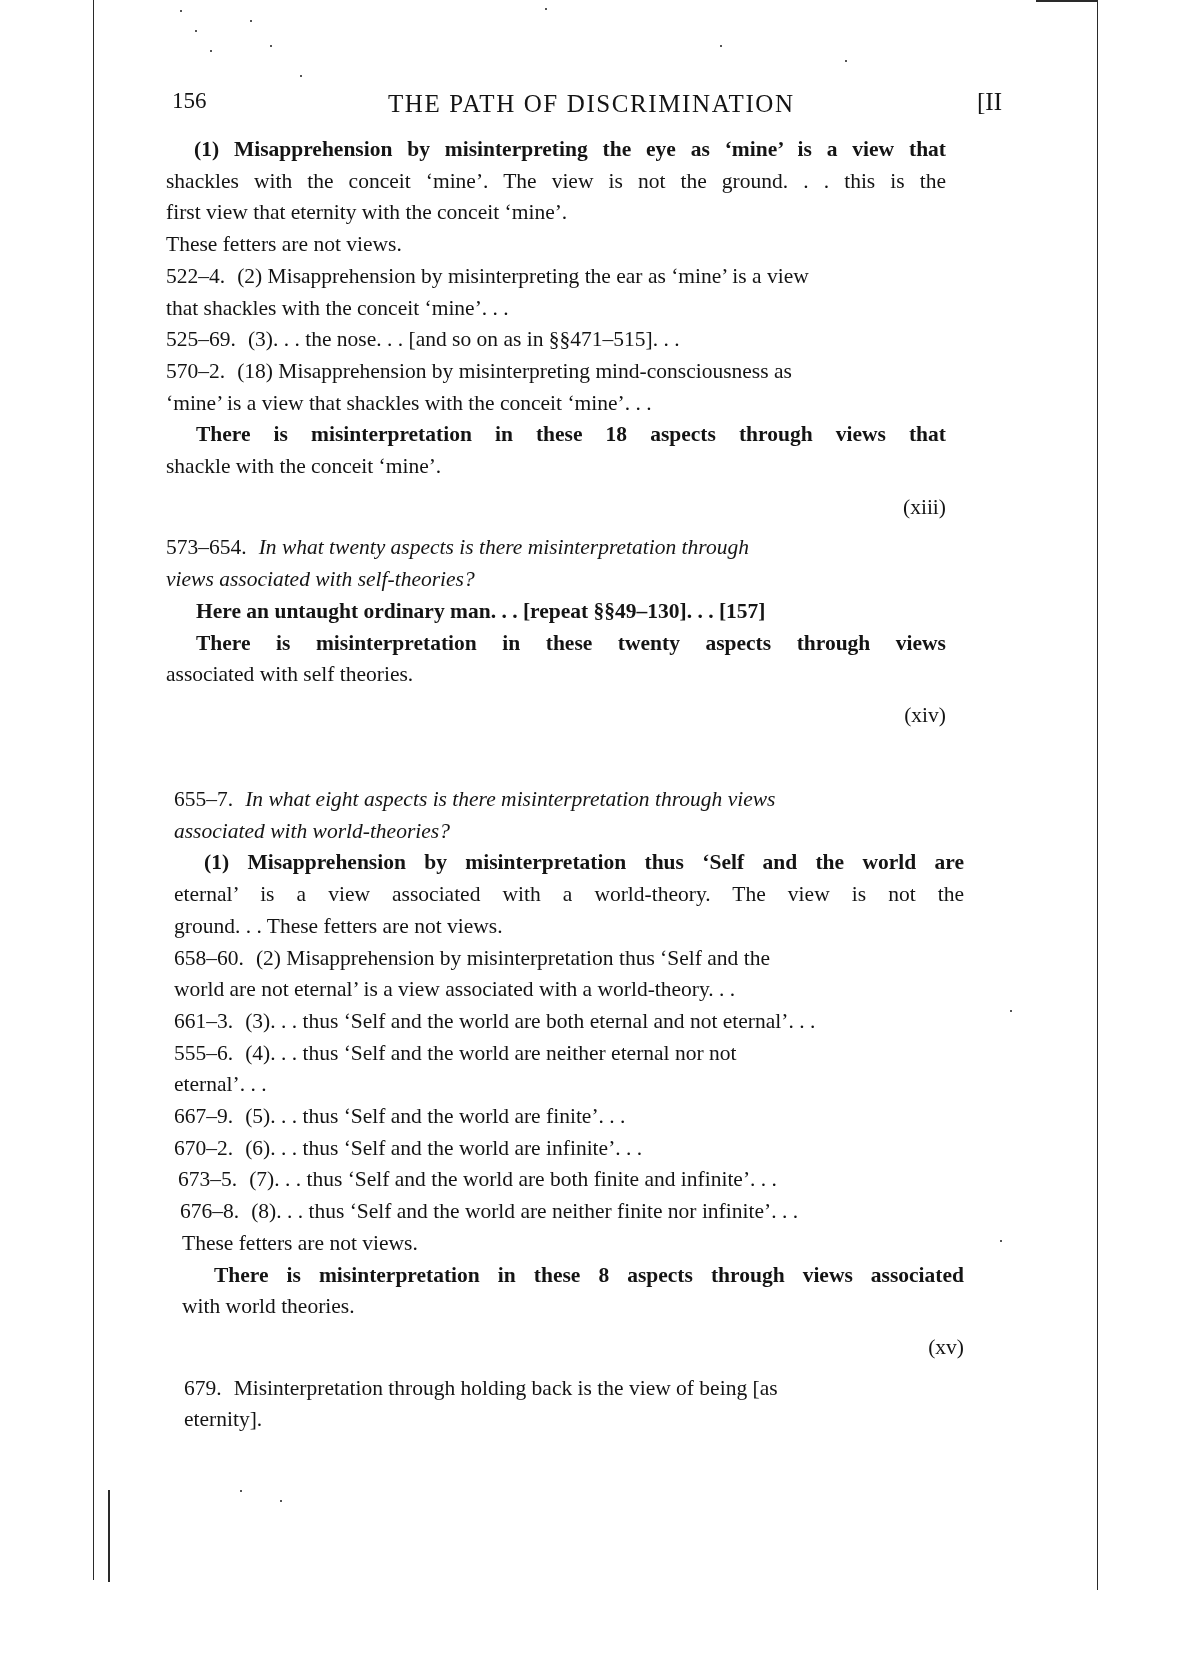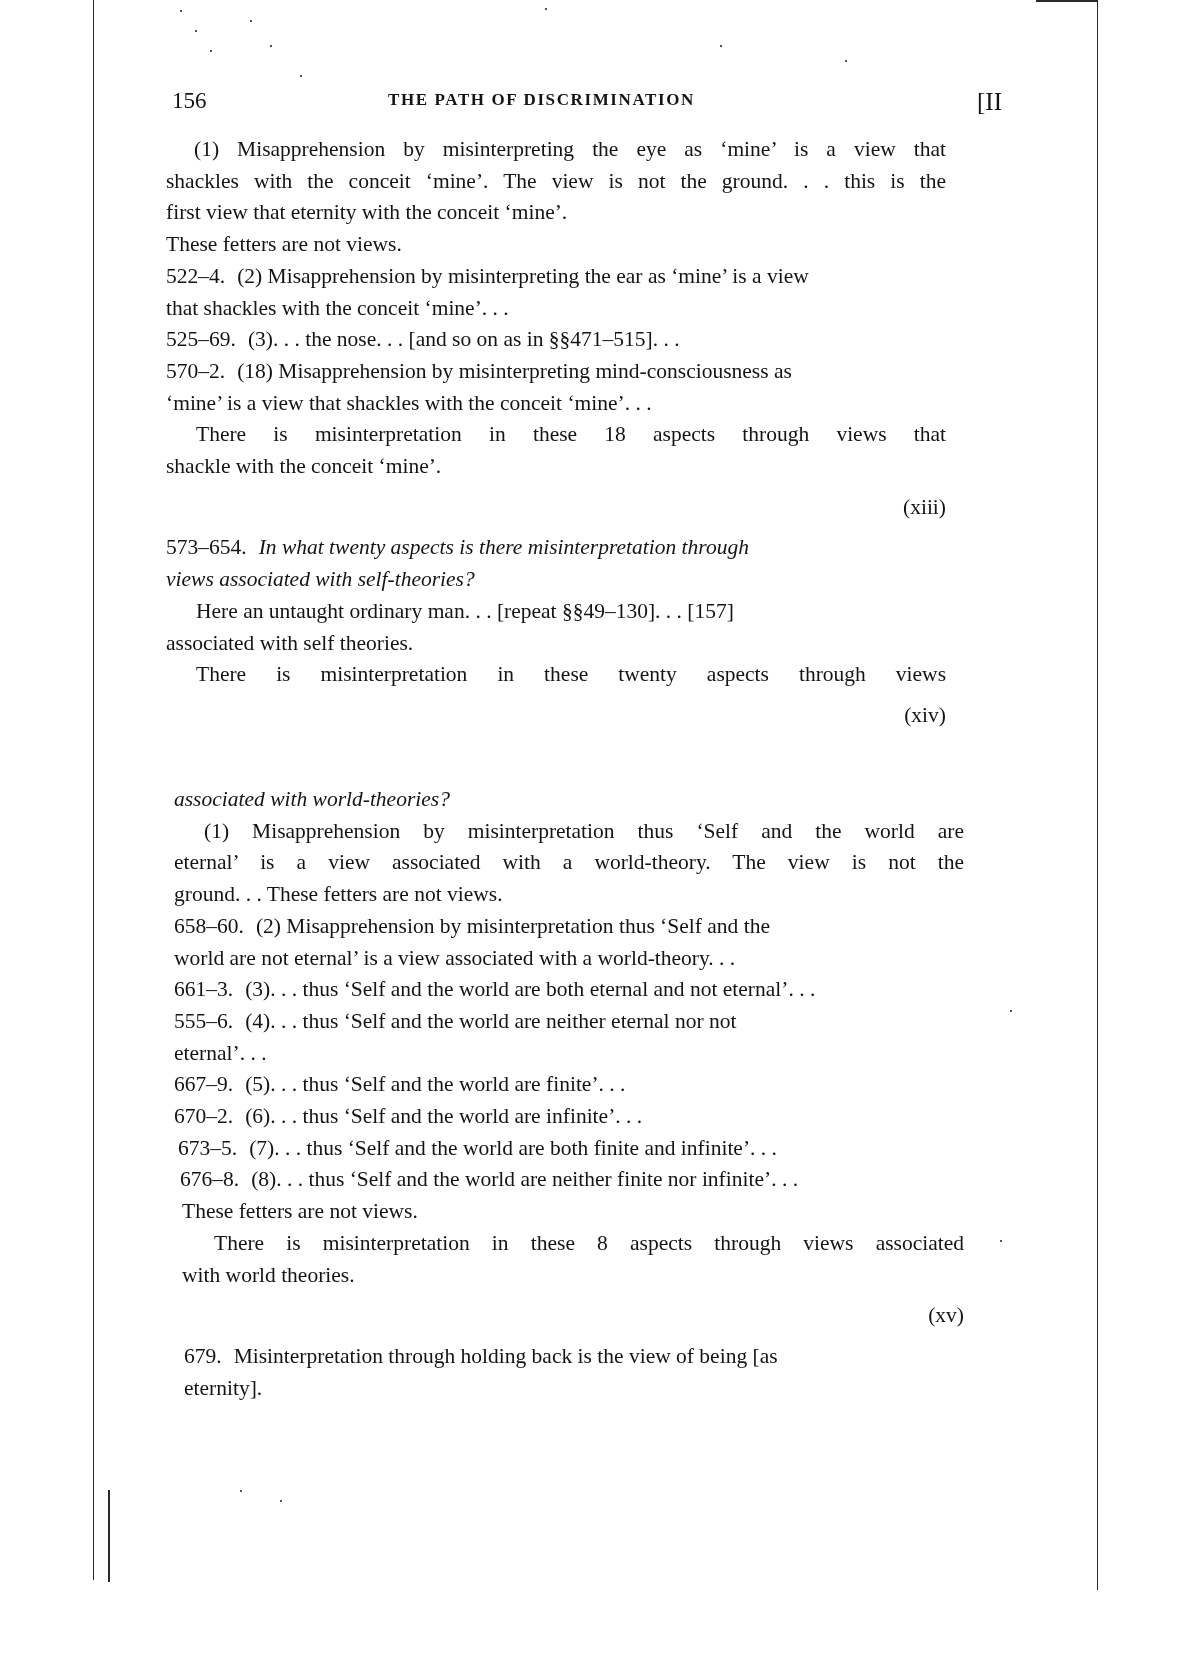--- a/index.html
+++ b/index.html
@@ -70,23 +70,22 @@
     .page-number {
       position: absolute;
       left: 0;
       top: 0;
       font-size: 23px;
     }
     .running-title {
       position: absolute;
       left: 216px;
       top: 2px;
-      font-size: 17px;
+      font-size: 25px;
       letter-spacing: 1.6px;
-      font-weight: bold;
     }
     .part-mark {
       position: absolute;
       right: 0;
       top: 0;
       font-size: 25px;
     }
     .body-text {
       position: absolute;
       font-size: 21.5px;
@@ -95,21 +94,21 @@
     }
     .line {
       display: block;
       white-space: nowrap;
     }
     .just {
       text-align: justify;
       text-align-last: justify;
       white-space: normal;
     }
-    .indent { padding-left: 30px; }
+    .indent { padding-left: 30px; font-weight: bold; }
     .ital { font-style: italic; }
     .sec-heading {
       display: block;
       text-align: right;
       margin: 9px 0 9px 0;
     }
     .ref { margin-right: 12px; }
   </style>
 </head>
 <body>
@@ -165,27 +164,30 @@
     <span class="line just indent">There is misinterpretation in these 18 aspects through views that</span>
     <span class="line">shackle with the conceit ‘mine’.</span>
 
     <span class="sec-heading">(xiii)</span>
 
     <span class="line">
       <span class="ref">573–654.</span><span class="ital">In what twenty aspects is there misinterpretation through</span>
     </span>
     <span class="line ital">views associated with self-theories?</span>
     <span class="line indent">Here an untaught ordinary man. . . [repeat §§49–130]. . . [157]</span>
+    <span class="line just indent">There is misinterpretation in these twenty aspects through views</span>
     <span class="line">associated with self theories.</span>
-    <span class="line just indent">There is misinterpretation in these twenty aspects through views</span>
 
     <span class="sec-heading">(xiv)</span>
   </div>
 
   <div class="body-text" style="left:174px; top:784px; width:790px;">
+    <span class="line">
+      <span class="ref">655–7.</span><span class="ital">In what eight aspects is there misinterpretation through views</span>
+    </span>
     <span class="line ital">associated with world-theories?</span>
 
     <span class="line just indent">(1) Misapprehension by misinterpretation thus ‘Self and the world are</span>
     <span class="line just">eternal’ is a view associated with a world-theory. The view is not the</span>
     <span class="line">ground. . . These fetters are not views.</span>
 
     <span class="line">
       <span class="ref">658–60.</span><span>(2) Misapprehension by misinterpretation thus ‘Self and the</span>
     </span>
     <span class="line">world are not eternal’ is a view associated with a world-theory. . .</span>

